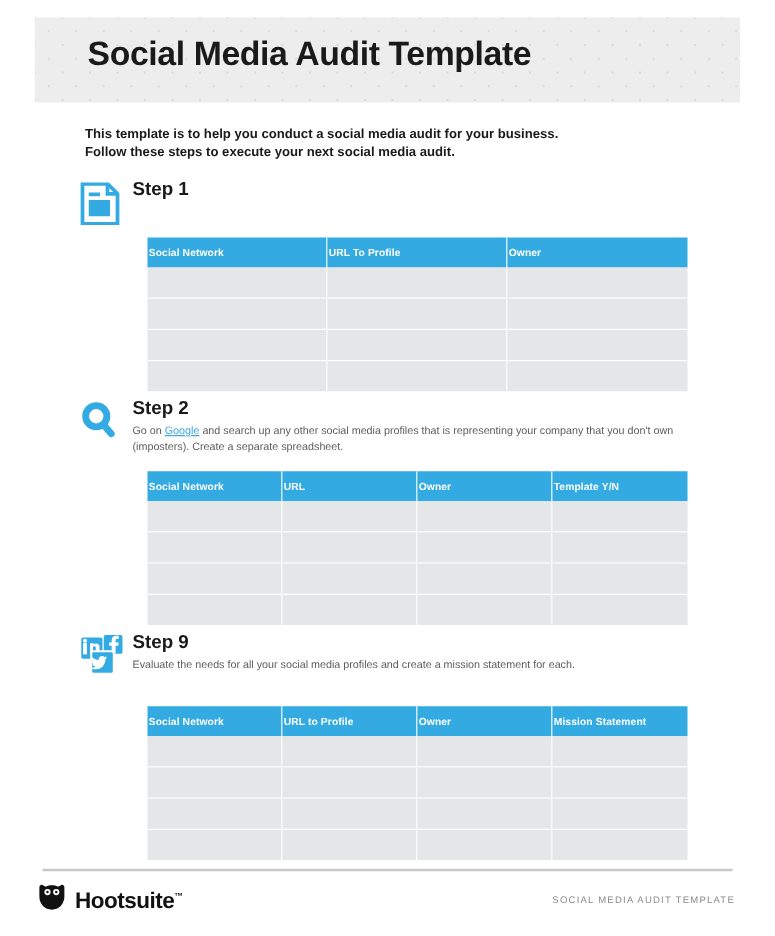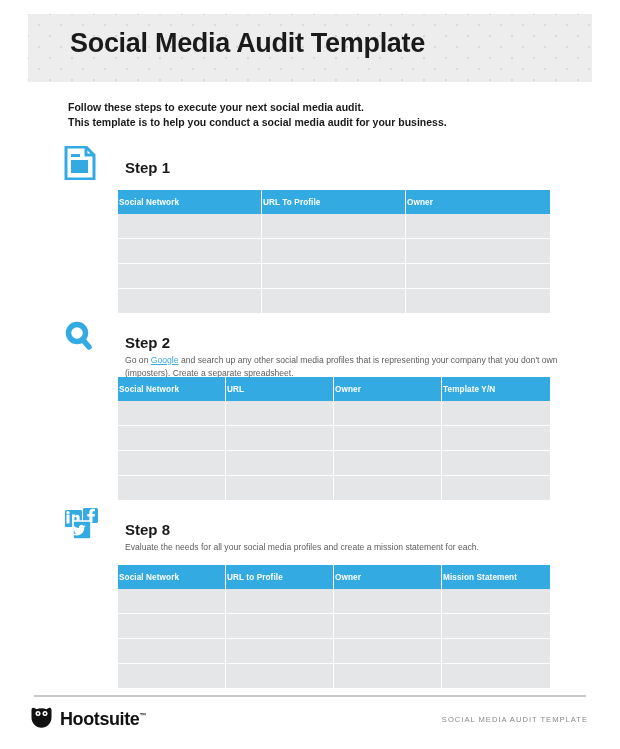--- a/index.html
+++ b/index.html
@@ -67,24 +67,23 @@
 
   .step-icon {
     position: absolute;
     left: 64px;
     top: 2px;
     width: 40px;
     height: 38px;
   }
   .step-body {
     position: absolute;
-    left: 125px;
+    left: 106px;
     top: 0;
     width: 440px;
-    margin-top: 16px;
   }
   .step-title {
     font-size: 15px;
     font-weight: bold;
     color: #1a1a1a;
     margin: 0 0 2px 0;
     line-height: 1.1;
   }
   .step-desc {
     font-size: 8.6px;
@@ -174,22 +173,22 @@
     text-transform: uppercase;
   }
 </style>
 </head>
 <body>
 
 <div class="header-band"></div>
 <div class="header-title">Social Media Audit Template</div>
 
 <div class="intro">
+  <div>This template is to help you conduct a social media audit for your business.</div>
   <div>Follow these steps to execute your next social media audit.</div>
-  <div>This template is to help you conduct a social media audit for your business.</div>
 </div>
 
 <div class="step step-1">
   <span class="step-icon">
     <svg class="doc-icon" width="32" height="34" viewBox="0 0 32 34">
       <path d="M2 1 h20 l8 8 v24 h-28 z" fill="#ffffff" stroke="#33ABE2" stroke-width="3"></path>
       <path d="M22 1 v8 h8" fill="none" stroke="#33ABE2" stroke-width="3"></path>
       <rect x="7" y="14" width="17" height="13" fill="#33ABE2"></rect>
       <rect x="7" y="8" width="9" height="3" fill="#33ABE2"></rect>
     </svg>
@@ -288,21 +287,21 @@
       <rect x="2.5" y="6.5" width="3" height="9" fill="#ffffff"></rect>
       <circle cx="4" cy="4.6" r="1.6" fill="#ffffff"></circle>
       <path d="M8 15.5 v-9 h3 v1.4 c1-1.6 4-1.6 4.6 1 v6.6 h-3 v-5.4 c0-1.6-2.2-1.6-2.2 0 v5.4 z" fill="#ffffff"></path>
       <rect x="19" y="0" width="15" height="15" rx="1.5" fill="#33ABE2"></rect>
       <path d="M28.5 14.5 v-6 h2.1 l0.35-2.6 h-2.45 v-1.5 c0-0.8 0.25-1.25 1.3-1.25 h1.2 V0.8 c-0.3-0.05-1.2-0.12-2.2-0.12 c-2.1 0-3.45 1.25-3.45 3.45 v1.77 h-2.05 l0 2.6 h2.05 v6 z" fill="#ffffff"></path>
       <rect x="9" y="13" width="18" height="18" rx="1.8" fill="#33ABE2" stroke="#ffffff" stroke-width="1.6"></rect>
       <path d="M24.3 19.3 c-0.6 0.28-1.25 0.46-1.92 0.54 c0.7-0.42 1.22-1.08 1.47-1.86 c-0.65 0.39-1.37 0.66-2.13 0.81 c-0.61-0.66-1.48-1.07-2.45-1.07 c-1.86 0-3.36 1.51-3.36 3.36 c0 0.27 0.03 0.52 0.09 0.77 c-2.8-0.14-5.28-1.48-6.94-3.52 c-0.29 0.5-0.46 1.08-0.46 1.7 c0 1.17 0.6 2.2 1.5 2.8 c-0.55-0.02-1.07-0.17-1.52-0.42 v0.04 c0 1.63 1.16 2.99 2.7 3.3 c-0.28 0.08-0.58 0.12-0.89 0.12 c-0.22 0-0.43-0.02-0.63-0.06 c0.43 1.34 1.67 2.31 3.14 2.34 c-1.15 0.9-2.6 1.44-4.17 1.44 c-0.27 0-0.54-0.02-0.8-0.05 c1.49 0.95 3.25 1.51 5.15 1.51 c6.18 0 9.56-5.12 9.56-9.56 l-0.01-0.44 c0.66-0.47 1.23-1.06 1.67-1.73 z" fill="#ffffff" transform="translate(2.2,2.6) scale(0.80)"></path>
     </svg>
   </span>
   <div class="step-body">
-    <div class="step-title">Step 8</div>
+    <div class="step-title">Step 9</div>
     <p class="step-desc">
       <span>Evaluate the needs for all your social media profiles and create a mission statement for each.</span><br>
     </p>
   </div>
 </div>
 
 <table class="audit-table tbl-3">
   <thead>
     <tr>
       <th>Social Network</th>

